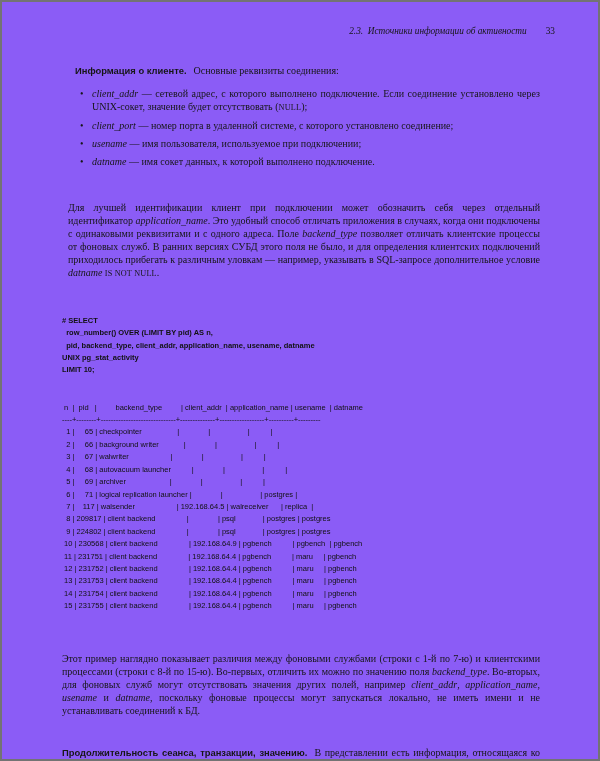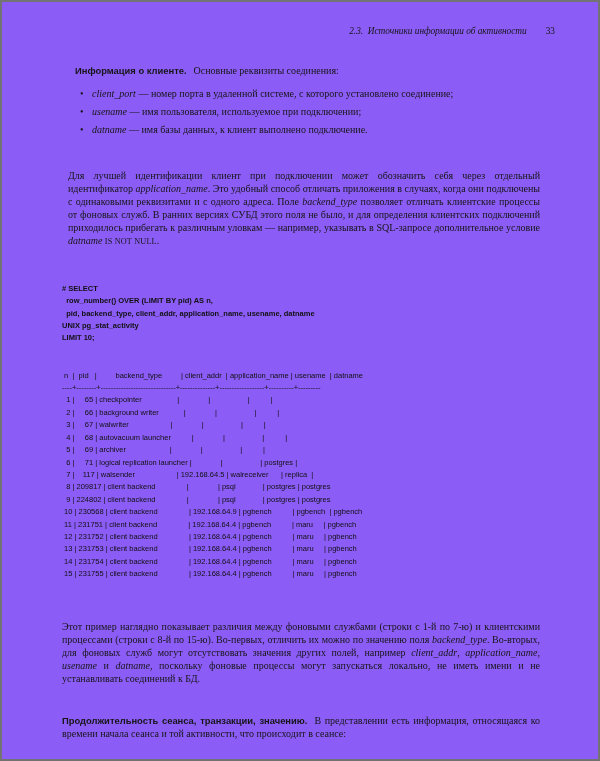--- a/index.html
+++ b/index.html
@@ -77,23 +77,24 @@
 </head>
 <body>
 
 <div class="page">
 
   <div class="running-header"><span class="chapter">2.3. Источники информации об активности</span><span class="pagenum">33</span></div>
 
   <p class="para p-client"><span class="run-in">Информация о клиенте.</span><span>Основные реквизиты соединения:</span></p>
 
   <ul class="bullets">
+    <li><em class="id">client_addr</em><span> — сетевой адрес, с которого выполнено подключение. Если соединение установлено через UNIX-сокет, значение будет отсутствовать (</span><span class="sc">NULL</span><span>);</span></li>
     <li><em class="id">client_port</em><span> — номер порта в удаленной системе, с которого установлено соединение;</span></li>
     <li><em class="id">usename</em><span> — имя пользователя, используемое при подключении;</span></li>
-    <li><em class="id">datname</em><span> — имя базы данных, к клиент выполнено подключение.</span></li>
+    <li><em class="id">datname</em><span> — имя сокет данных, к которой выполнено подключение.</span></li>
   </ul>
 
   <p class="para p-app"><span>Для лучшей идентификации клиент при подключении может обозначить себя через отдельный идентификатор </span><em class="id">application_name</em><span>. Это удобный способ отличать приложения в случаях, когда они подключены с одинаковыми реквизитами и с одного адреса. Поле </span><em class="id">backend_type</em><span> позволяет отличать клиентские процессы от фоновых служб. В ранних версиях СУБД этого поля не было, и для определения клиентских подключений приходилось прибегать к различным уловкам — например, указывать в SQL-запросе дополнительное условие </span><em class="id">datname</em><span class="sc"> IS NOT NULL</span><span>.</span></p>
 
   <div class="listing">
     <div class="query"><div># SELECT</div><div>  row_number() OVER (LIMIT BY pid) AS n,</div><div>  pid, backend_type, client_addr, application_name, usename, datname</div><div>UNIX pg_stat_activity</div><div>LIMIT 10;</div></div>
     <div class="output"><div> n  |  pid   |         backend_type         | client_addr  | application_name | usename  | datname</div><div>----+--------+------------------------------+--------------+------------------+----------+---------</div><div>  1 |     65 | checkpointer                 |              |                  |          |</div><div>  2 |     66 | background writer            |              |                  |          |</div><div>  3 |     67 | walwriter                    |              |                  |          |</div><div>  4 |     68 | autovacuum launcher          |              |                  |          |</div><div>  5 |     69 | archiver                     |              |                  |          |</div><div>  6 |     71 | logical replication launcher |              |                  | postgres |</div><div>  7 |    117 | walsender                    | 192.168.64.5 | walreceiver      | replica  |</div><div>  8 | 209817 | client backend               |              | psql             | postgres | postgres</div><div>  9 | 224802 | client backend               |              | psql             | postgres | postgres</div><div> 10 | 230568 | client backend               | 192.168.64.9 | pgbench          | pgbench  | pgbench</div><div> 11 | 231751 | client backend               | 192.168.64.4 | pgbench          | maru     | pgbench</div><div> 12 | 231752 | client backend               | 192.168.64.4 | pgbench          | maru     | pgbench</div><div> 13 | 231753 | client backend               | 192.168.64.4 | pgbench          | maru     | pgbench</div><div> 14 | 231754 | client backend               | 192.168.64.4 | pgbench          | maru     | pgbench</div><div> 15 | 231755 | client backend               | 192.168.64.4 | pgbench          | maru     | pgbench</div></div>
   </div>
 
   <p class="para p-example"><span>Этот пример наглядно показывает различия между фоновыми службами (строки с 1-й по 7-ю) и клиентскими процессами (строки с 8-й по 15-ю). Во-первых, отличить их можно по значению поля </span><em class="id">backend_type</em><span>. Во-вторых, для фоновых служб могут отсутствовать значения других полей, например </span><em class="id">client_addr</em><span>, </span><em class="id">application_name</em><span>, </span><em class="id">usename</em><span> и </span><em class="id">datname</em><span>, поскольку фоновые процессы могут запускаться локально, не иметь имени и не устанавливать соединений к БД.</span></p>

